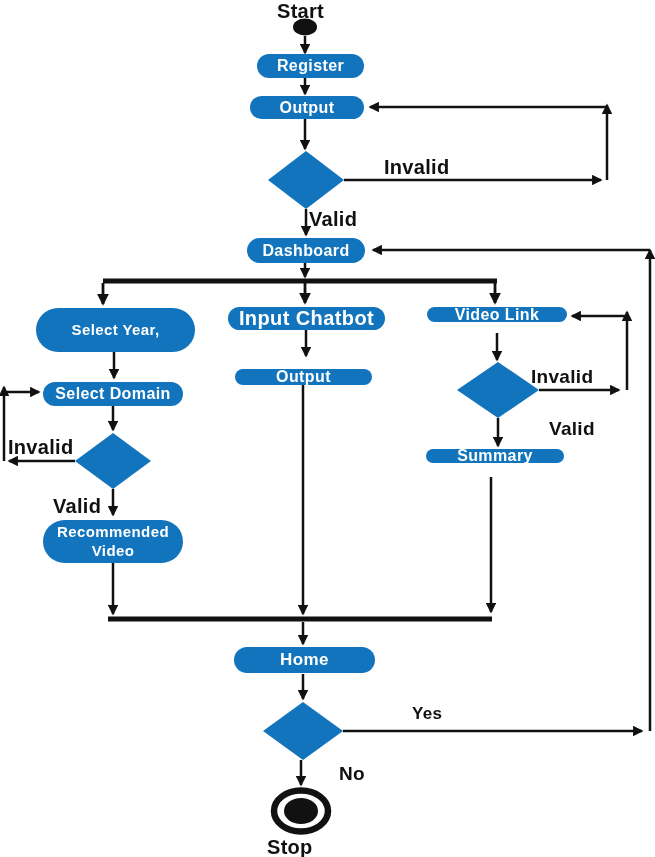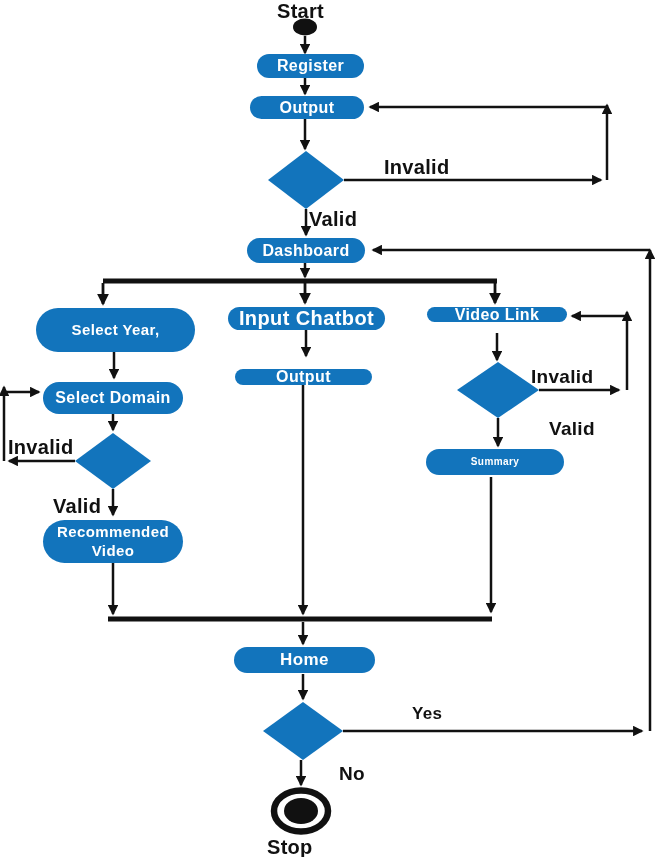--- a/index.html
+++ b/index.html
@@ -116,29 +116,29 @@
   </div>
 
   <div class="pill" style="left:228px;top:307px;width:157px;height:23px;font-size:20px;">
       <span>Input Chatbot</span>
     </div>
 
   <div class="pill" style="left:427px;top:307px;width:140px;height:15px;font-size:16px;">
       <span>Video Link</span>
     </div>
 
-  <div class="pill" style="left:43px;top:382px;width:140px;height:32px;font-size:16px;">
+  <div class="pill" style="left:43px;top:382px;width:140px;height:24px;font-size:16px;">
       <span>Select Domain</span>
     </div>
 
   <div class="pill" style="left:235px;top:359px;width:137px;height:16px;font-size:16px;margin-top:10px;">
       <span>Output</span>
     </div>
 
-  <div class="pill" style="left:426px;top:449px;width:138px;height:26px;font-size:10px;">
+  <div class="pill" style="left:426px;top:449px;width:138px;height:14px;font-size:16px;">
       <span>Summary</span>
     </div>
 
   <div class="pill" style="left:43px;top:520px;width:140px;height:43px;font-size:15px;">
     <span>Recommended</span>
     <span>Video</span>
   </div>
 
   <div class="pill" style="left:234px;top:647px;width:141px;height:26px;font-size:17px;">
       <span>Home</span>

